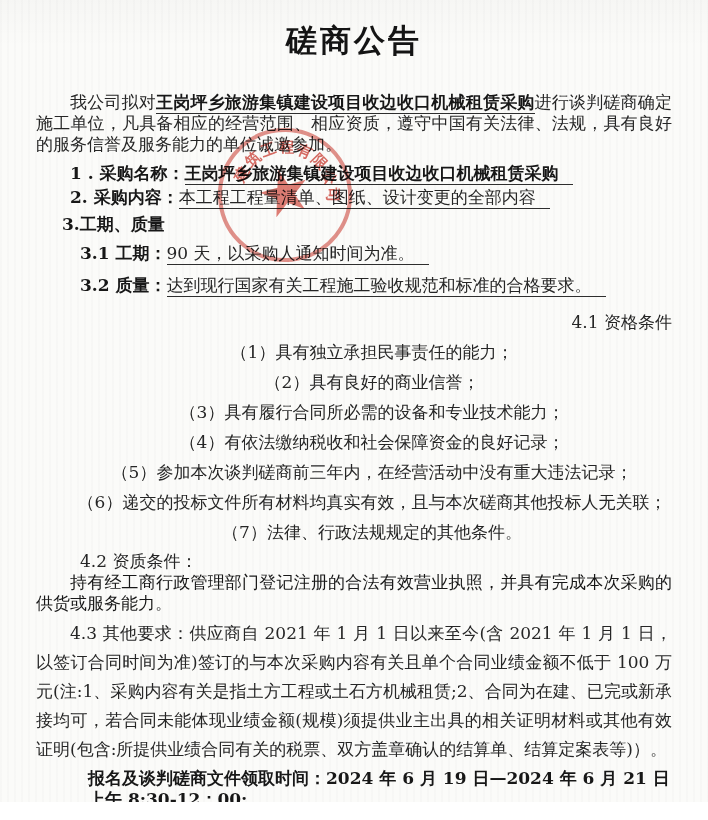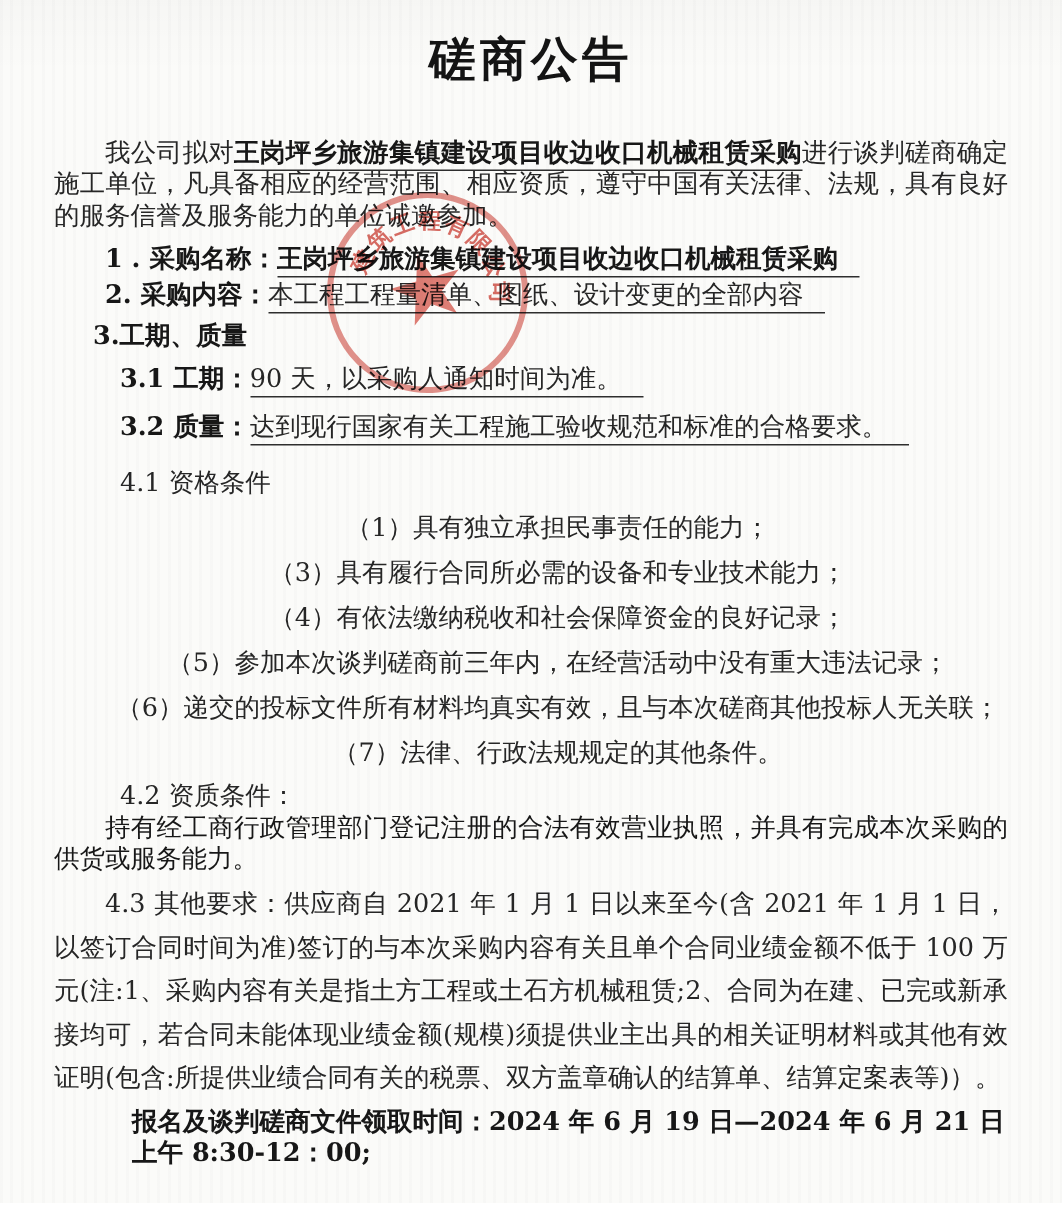--- a/index.html
+++ b/index.html
@@ -30,21 +30,21 @@
   .u{border-bottom:1.4px solid #2e2e2e;padding-bottom:1px;}
   .u-ext{padding-right:14px;}
   .row{line-height:21px;}
   .item{margin-top:8px;padding-left:34px;}
   .item+.item{margin-top:3px;}
   .sec-h{margin-top:6px;padding-left:26px;font-weight:700;color:#171717;}
   .sub{padding-left:44px;}
   .s31{margin-top:8px;}
   .s32{margin-top:11px;}
   .sec4{margin-top:7px;}
-  .s41{margin-top:16px;}
+  .s41{margin-top:16px;text-align:right;}
   ul.qual{list-style:none;margin:0;padding:0;}
   ul.qual li{margin-top:9px;line-height:21px;padding-left:36px;text-align:center;}
   .s42{margin-top:8px;}
   .p42{margin-top:0;line-height:21px;text-align:justify;text-indent:2em;font-weight:400;color:#171717;}
   .p43{margin-top:5px;line-height:29px;text-align:justify;text-indent:2em;}
   .footer-line{margin-top:4px;line-height:21px;padding-left:52px;font-weight:700;color:#171717;}
 
   
   .seal{
     position:absolute;left:218px;top:128px;
@@ -89,20 +89,21 @@
 
     <div class="row sub s31"><span class="b">3.1 工期：</span><span class="u u-ext">90 天，以采购人通知时间为准。</span></div>
 
     <div class="row sub s32"><span class="b">3.2 质量：</span><span class="u u-ext">达到现行国家有关工程施工验收规范和标准的合格要求。</span></div>
 
 
     <div class="row sub s41">4.1 资格条件</div>
 
     <ul class="qual">
       <li>（1）具有独立承担民事责任的能力；</li>
+      <li>（2）具有良好的商业信誉；</li>
       <li>（3）具有履行合同所必需的设备和专业技术能力；</li>
       <li>（4）有依法缴纳税收和社会保障资金的良好记录；</li>
       <li>（5）参加本次谈判磋商前三年内，在经营活动中没有重大违法记录；</li>
       <li>（6）递交的投标文件所有材料均真实有效，且与本次磋商其他投标人无关联；</li>
       <li>（7）法律、行政法规规定的其他条件。</li>
     </ul>
 
     <div class="row sub s42">4.2 资质条件：</div>
 
     <p class="p42">持有经工商行政管理部门登记注册的合法有效营业执照，并具有完成本次采购的供货或服务能力。</p>

